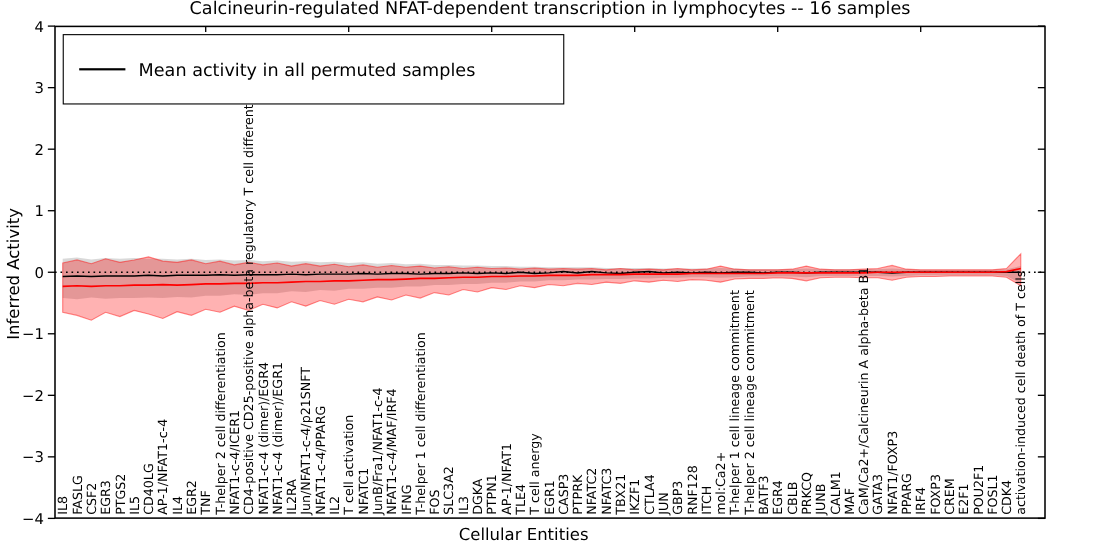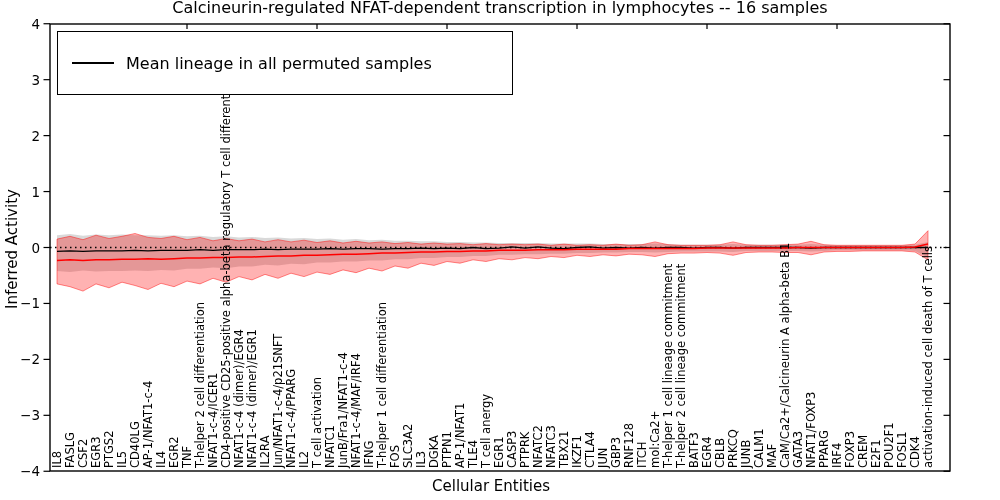--- a/index.html
+++ b/index.html
@@ -9,21 +9,21 @@
   }
   #chart-title{
     position:absolute;top:-2px;left:0;width:1000px;text-align:center;
     font-size:16px;line-height:20px;white-space:nowrap;
   }
   #y-axis-label{
     position:absolute;left:-58px;top:240px;width:140px;text-align:center;
     font-size:15px;transform:rotate(-90deg);transform-origin:center;
   }
   #x-axis-label{
-    position:absolute;top:477px;left:15px;width:952px;text-align:center;
+    position:absolute;top:477px;left:0;width:952px;text-align:center;
     font-size:15px;
   }
   #plot-svg{position:absolute;left:0;top:0;}
   #legend{
     position:absolute;left:57px;top:31px;width:456px;height:64px;
     background:#ffffff;border:1.6px solid #000;box-sizing:border-box;
     display:flex;flex-direction:column;justify-content:space-evenly;
     padding:2px 0;
   }
   .legend-row{display:flex;align-items:center;height:28px;}
@@ -157,17 +157,17 @@
 
   <div id="chart-title">Calcineurin-regulated NFAT-dependent transcription in lymphocytes -- 16 samples</div>
 
   <div id="y-axis-label">Inferred Activity</div>
 
   <div id="x-axis-label">Cellular Entities</div>
 
   <div id="legend">
     <div class="legend-row">
       <span class="legend-line" id="legend-line-permuted" style="border-top-color: rgb(0, 0, 0);"></span>
-      <span class="legend-text">Mean lineage in all permuted samples</span>
+      <span class="legend-text">Mean activity in all permuted samples</span>
     </div>
   </div>
 
 </div>
 
 </body></html>

